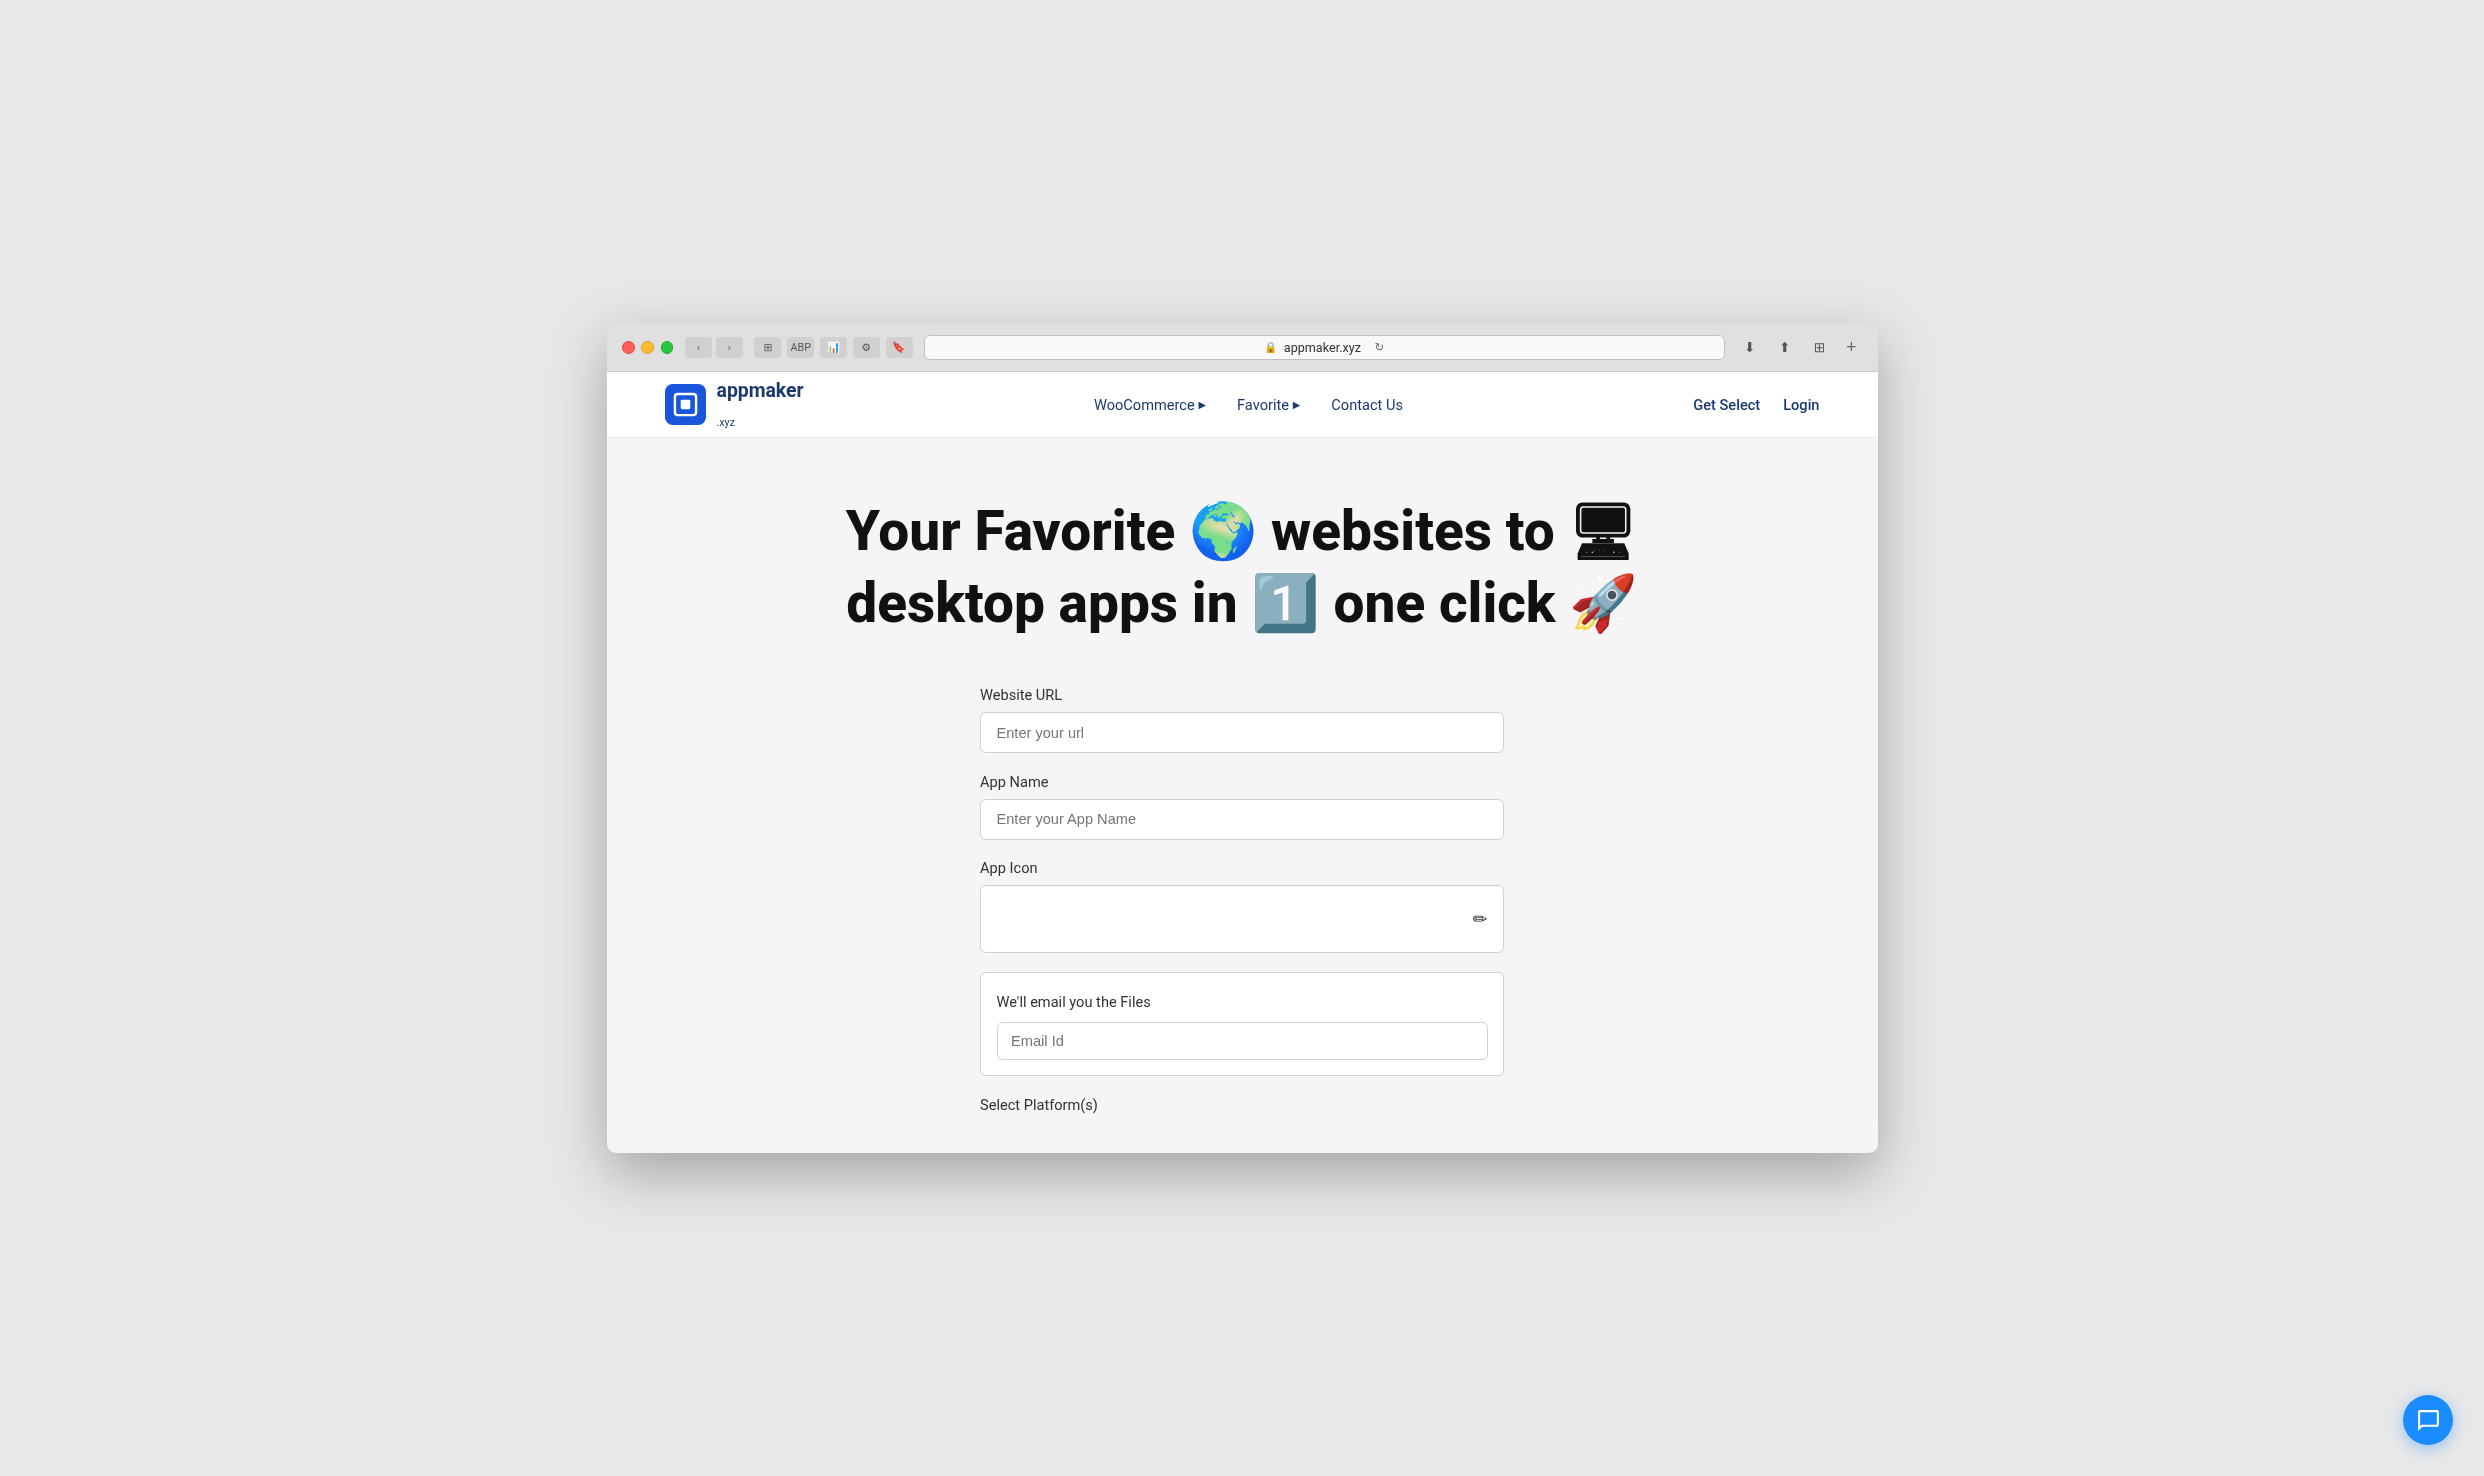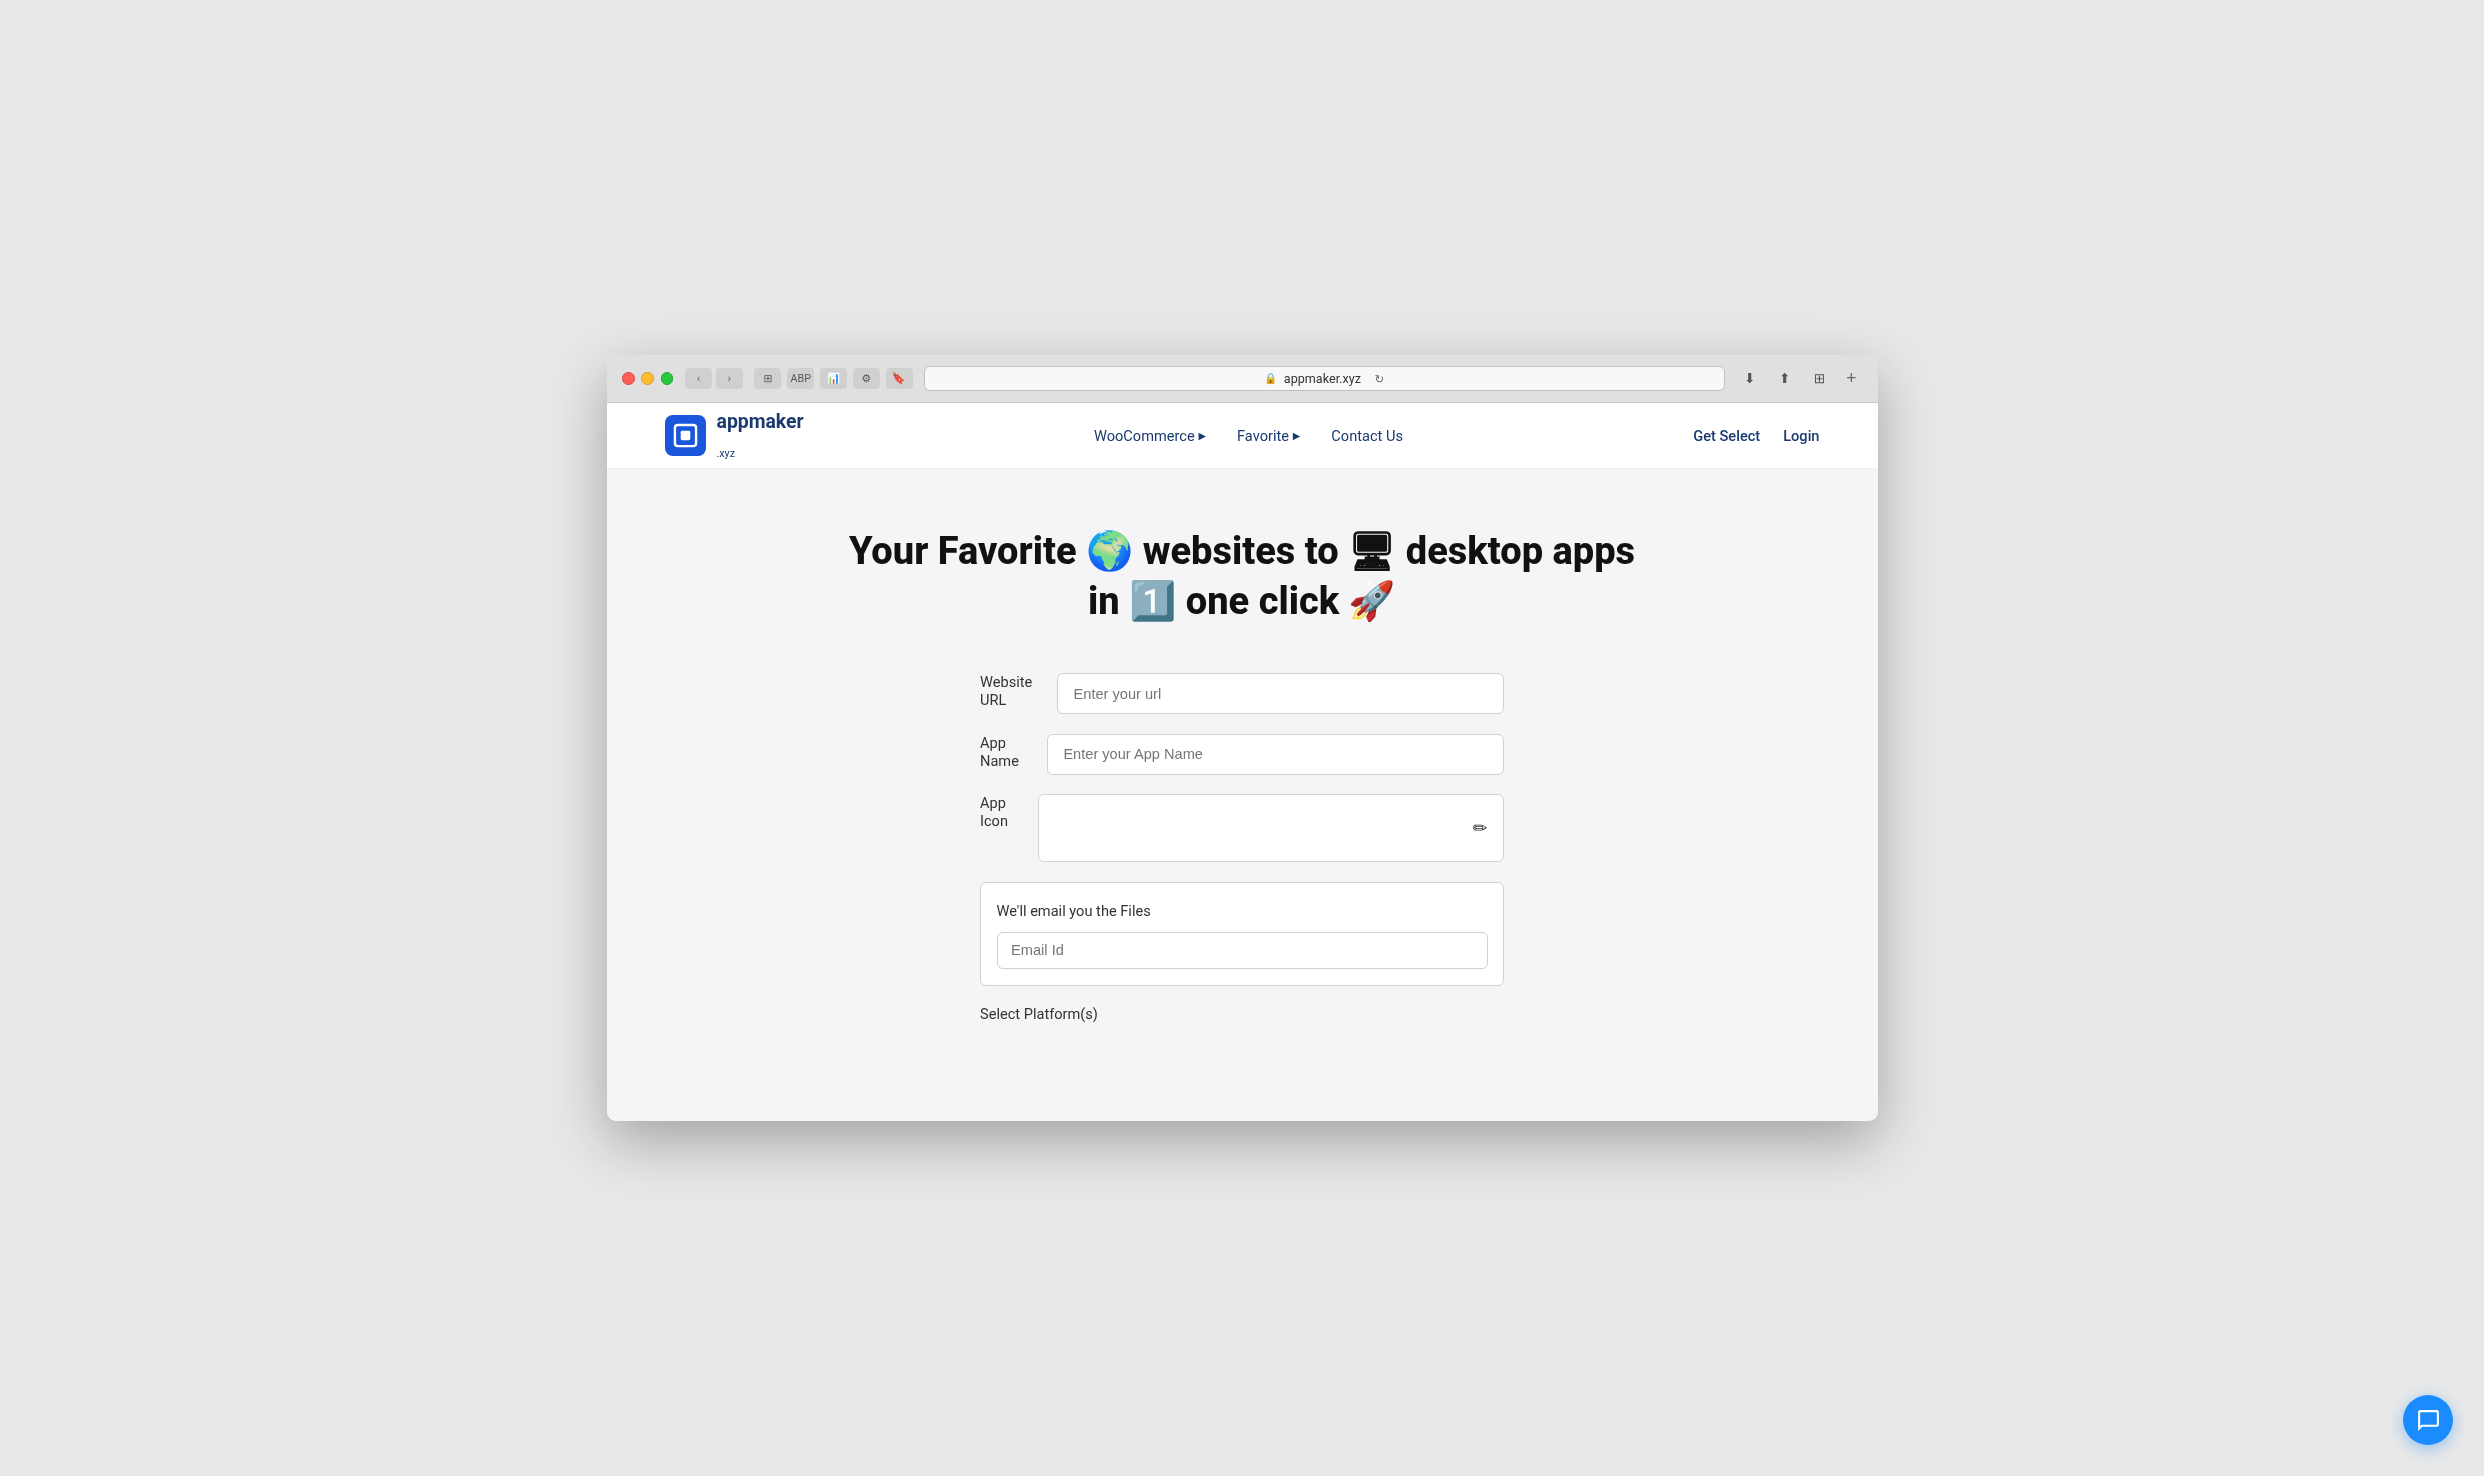--- a/index.html
+++ b/index.html
@@ -246,40 +246,40 @@
 
     
     .main-content {
       padding: 58px 19.4px 39px;
       display: flex;
       flex-direction: column;
       align-items: center;
     }
 
     .hero-title {
-      font-size: 38px;
+      font-size: 55px;
       font-weight: 800;
       color: #111;
       text-align: center;
       line-height: 1.3;
       max-width: 796px;
       margin-bottom: 47px;
     }
 
     
     .form-container {
       width: 524px;
       display: flex;
       flex-direction: column;
       gap: 19.4px;
     }
 
     .form-group {
       display: flex;
-      flex-direction: row;
+      flex-direction: column;
       gap: 7.8px;
     }
 
     .form-label {
       font-size: 14.6px;
       color: #333;
       font-weight: 400;
     }
 
     .form-input {

